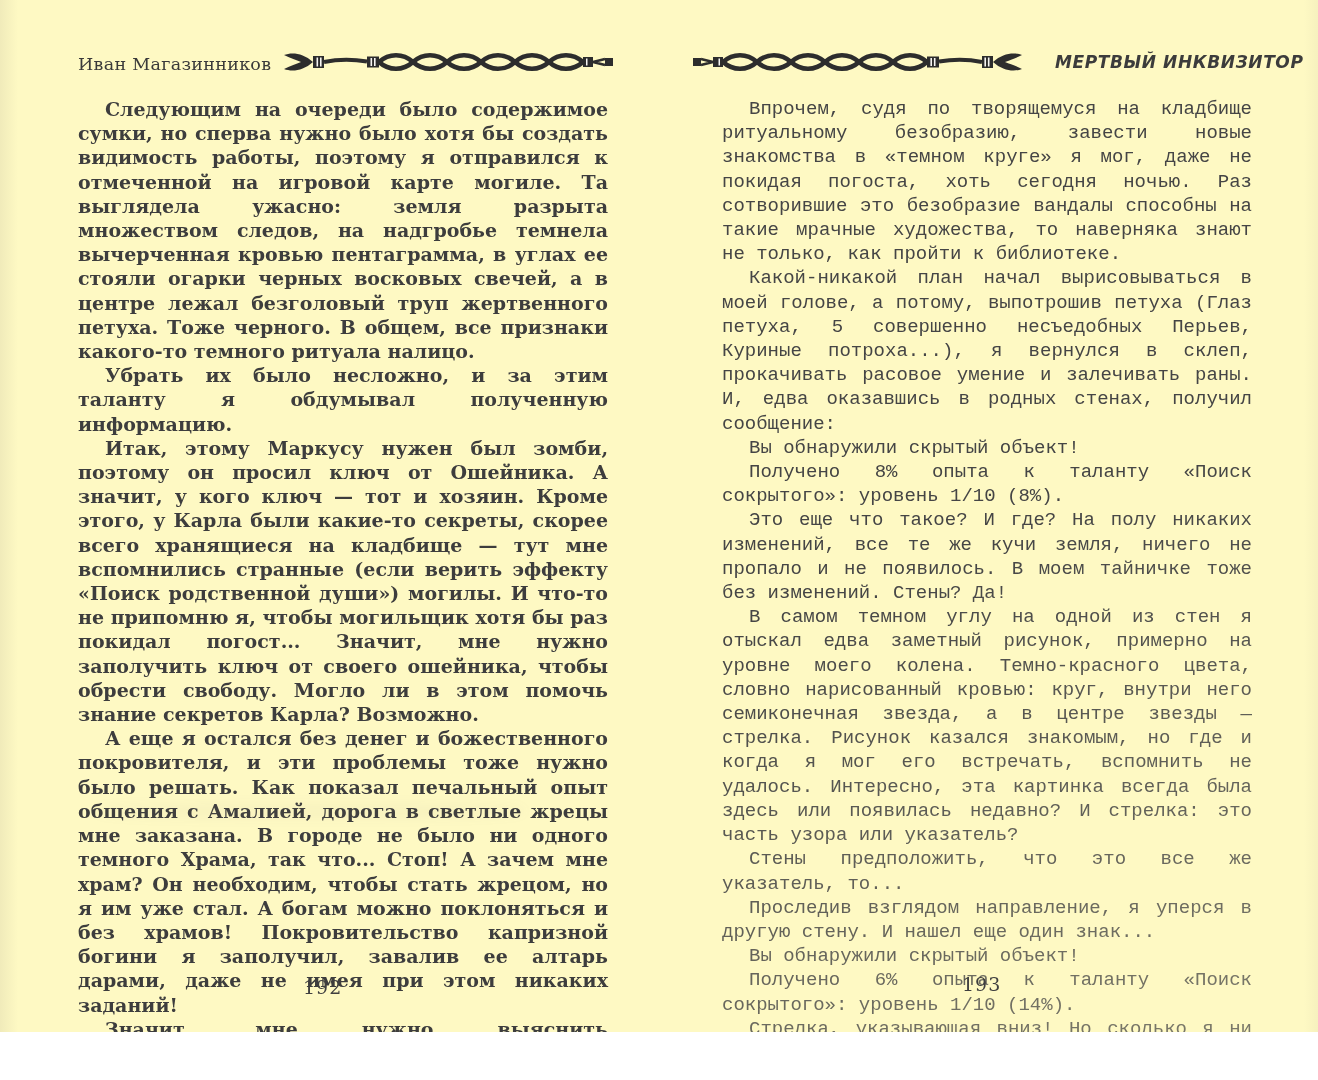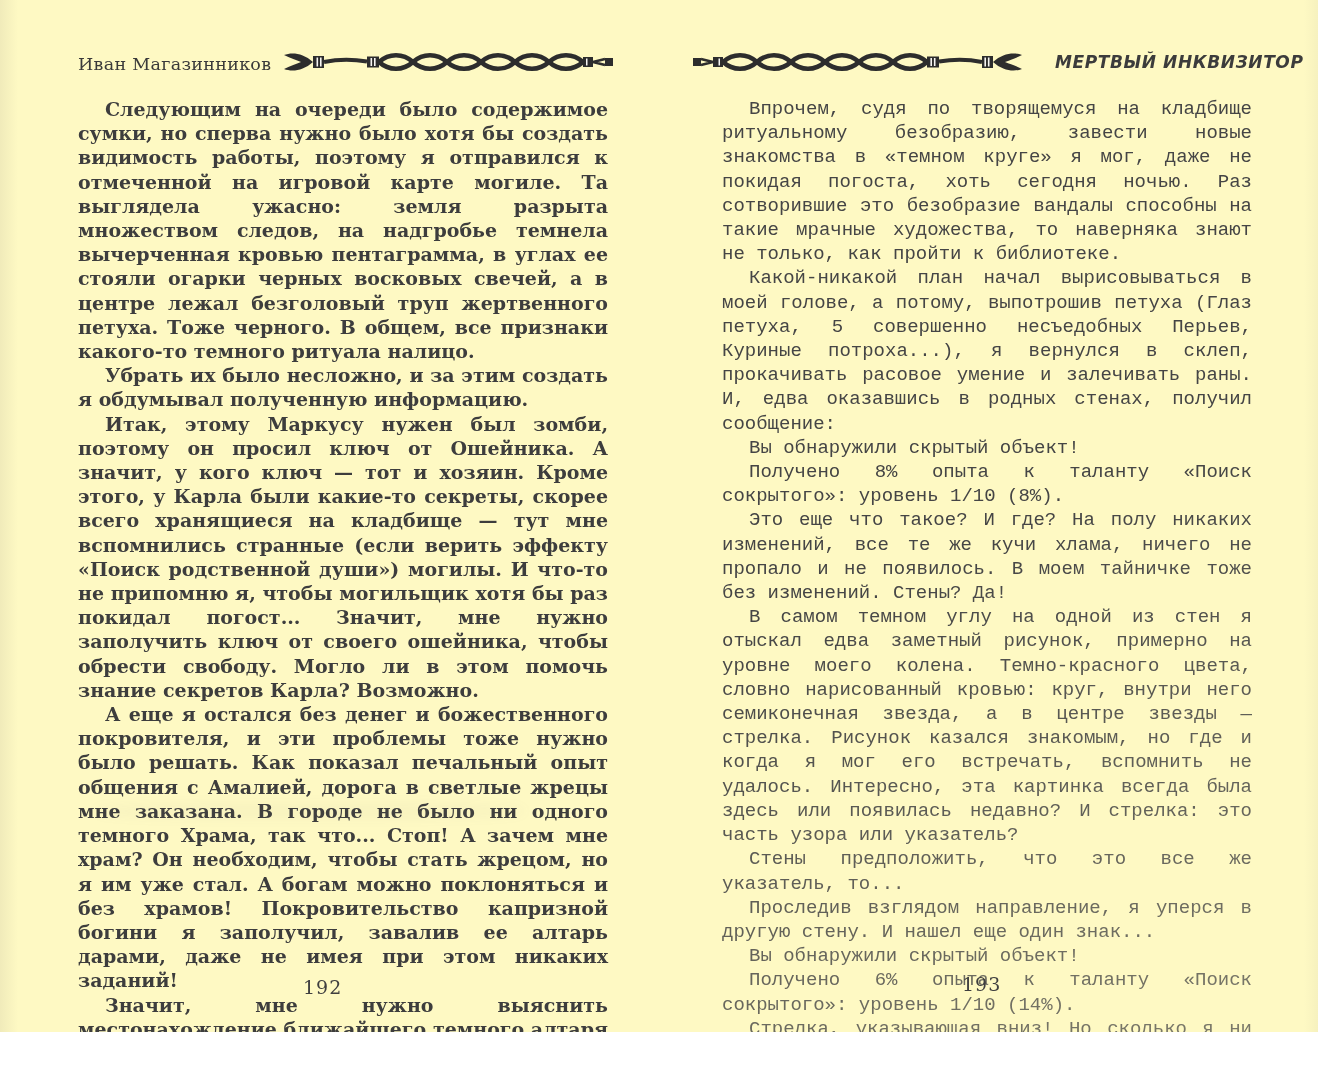--- a/index.html
+++ b/index.html
@@ -96,21 +96,21 @@
           <rect x="300" y="6" width="10" height="10" stroke="none"></rect>
           <rect x="303" y="7.5" width="1.5" height="7" fill="#f7f6f3" stroke="none"></rect>
           <path d="M310 11 L322 8 M310 11 L322 14" fill="none" stroke-width="2.4"></path>
           <rect x="322" y="7" width="8" height="8" stroke="none"></rect>
         </g>
       </svg>
     </div>
 
     <div class="body-col body-left">
         <p>Следующим на очереди было содержимое сумки, но сперва нужно было хотя бы создать видимость работы, поэтому я отправился к отмеченной на игровой карте могиле. Та выглядела ужасно: земля разрыта множеством следов, на надгробье темнела вычерченная кровью пентаграмма, в углах ее стояли огарки черных восковых свечей, а в центре лежал безголовый труп жертвенного петуха. Тоже черного. В общем, все признаки какого-то темного ритуала налицо.</p>
-        <p>Убрать их было несложно, и за этим создать я обдумывал полученную информацию.</p>
+        <p>Убрать их было несложно, и за этим таланту я обдумывал полученную информацию.</p>
         <p>Итак, этому Маркусу нужен был зомби, поэтому он просил ключ от Ошейника. А значит, у кого ключ — тот и хозяин. Кроме этого, у Карла были какие-то секреты, скорее всего хранящиеся на кладбище — тут мне вспомнились странные (если верить эффекту «Поиск родственной души») могилы. И что-то не припомню я, чтобы могильщик хотя бы раз покидал погост... Значит, мне нужно заполучить ключ от своего ошейника, чтобы обрести свободу. Могло ли в этом помочь знание секретов Карла? Возможно.</p>
         <p>А еще я остался без денег и божественного покровителя, и эти проблемы тоже нужно было решать. Как показал печальный опыт общения с Амалией, дорога в светлые жрецы мне заказана. В городе не было ни одного темного Храма, так что... Стоп! А зачем мне храм? Он необходим, чтобы стать жрецом, но я им уже стал. А богам можно поклоняться и без храмов! Покровительство капризной богини я заполучил, завалив ее алтарь дарами, даже не имея при этом никаких заданий!</p>
         <p>Значит, мне нужно выяснить местонахождение ближайшего темного алтаря или какого-никакого места поклонения. Угу, узнать. Как? У кого? Кроме поднявшего меня некроманта, я не знал никого, кто имел бы хоть малейшую склонность к Тьме.</p>
       </div>
 
     <div class="page-number pn-left">192</div>
     <div class="smudge s1"></div>
   </div>
 
   <div class="page page-right">
@@ -134,21 +134,21 @@
         </g>
       </svg>
       <span class="title">МЕРТВЫЙ ИНКВИЗИТОР</span>
     </div>
 
     <div class="body-col body-right">
         <p>Впрочем, судя по творящемуся на кладбище ритуальному безобразию, завести новые знакомства в «темном круге» я мог, даже не покидая погоста, хоть сегодня ночью. Раз сотворившие это безобразие вандалы способны на такие мрачные художества, то наверняка знают не только, как пройти к библиотеке.</p>
         <p>Какой-никакой план начал вырисовываться в моей голове, а потому, выпотрошив петуха (Глаз петуха, 5 совершенно несъедобных Перьев, Куриные потроха...), я вернулся в склеп, прокачивать расовое умение и залечивать раны. И, едва оказавшись в родных стенах, получил сообщение:</p>
         <p>Вы обнаружили скрытый объект!</p>
         <p>Получено 8% опыта к таланту «Поиск сокрытого»: уровень 1/10 (8%).</p>
-        <p>Это еще что такое? И где? На полу никаких изменений, все те же кучи хлама, ничего не пропало и не появилось. В моем тайничке тоже без изменений. Стены? Да!</p>
+        <p>Это еще что такое? И где? На полу никаких изменений, все те же кучи земля, ничего не пропало и не появилось. В моем тайничке тоже без изменений. Стены? Да!</p>
         <p>В самом темном углу на одной из стен я отыскал едва заметный рисунок, примерно на уровне моего колена. Темно-красного цвета, словно нарисованный кровью: круг, внутри него семиконечная звезда, а в центре звезды — стрелка. Рисунок казался знакомым, но где и когда я мог его встречать, вспомнить не удалось. Интересно, эта картинка всегда была здесь или появилась недавно? И стрелка: это часть узора или указатель?</p>
         <p>Стены предположить, что это все же указатель, то...</p>
         <p>Проследив взглядом направление, я уперся в другую стену. И нашел еще один знак...</p>
         <p>Вы обнаружили скрытый объект!</p>
         <p>Получено 6% опыта к таланту «Поиск сокрытого»: уровень 1/10 (14%).</p>
         <p>Стрелка, указывающая вниз! Но сколько я ни ползал по полу, ни осматривал стены, больше загадоч-</p>
       </div>
 
     <div class="page-number pn-right">193</div>
 

